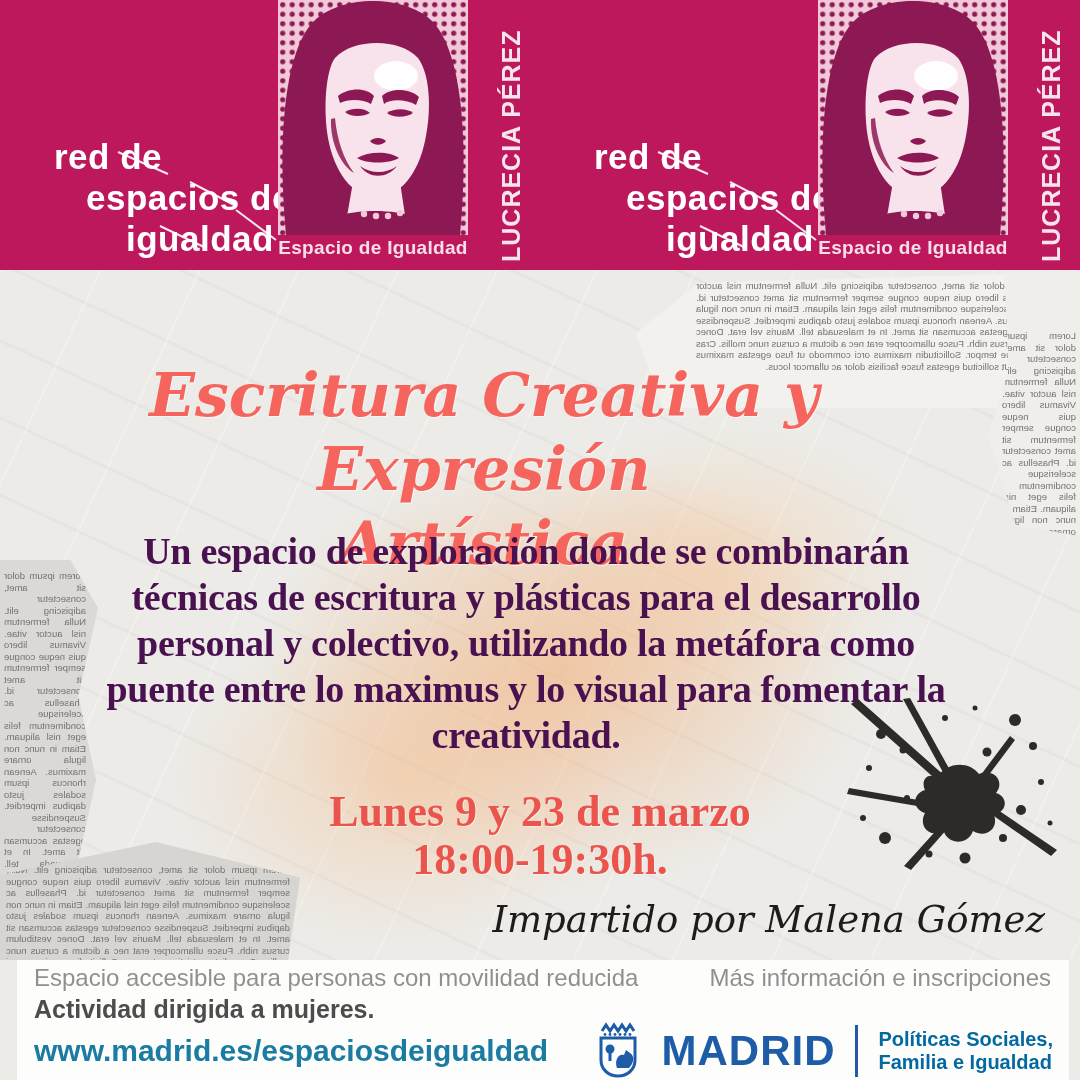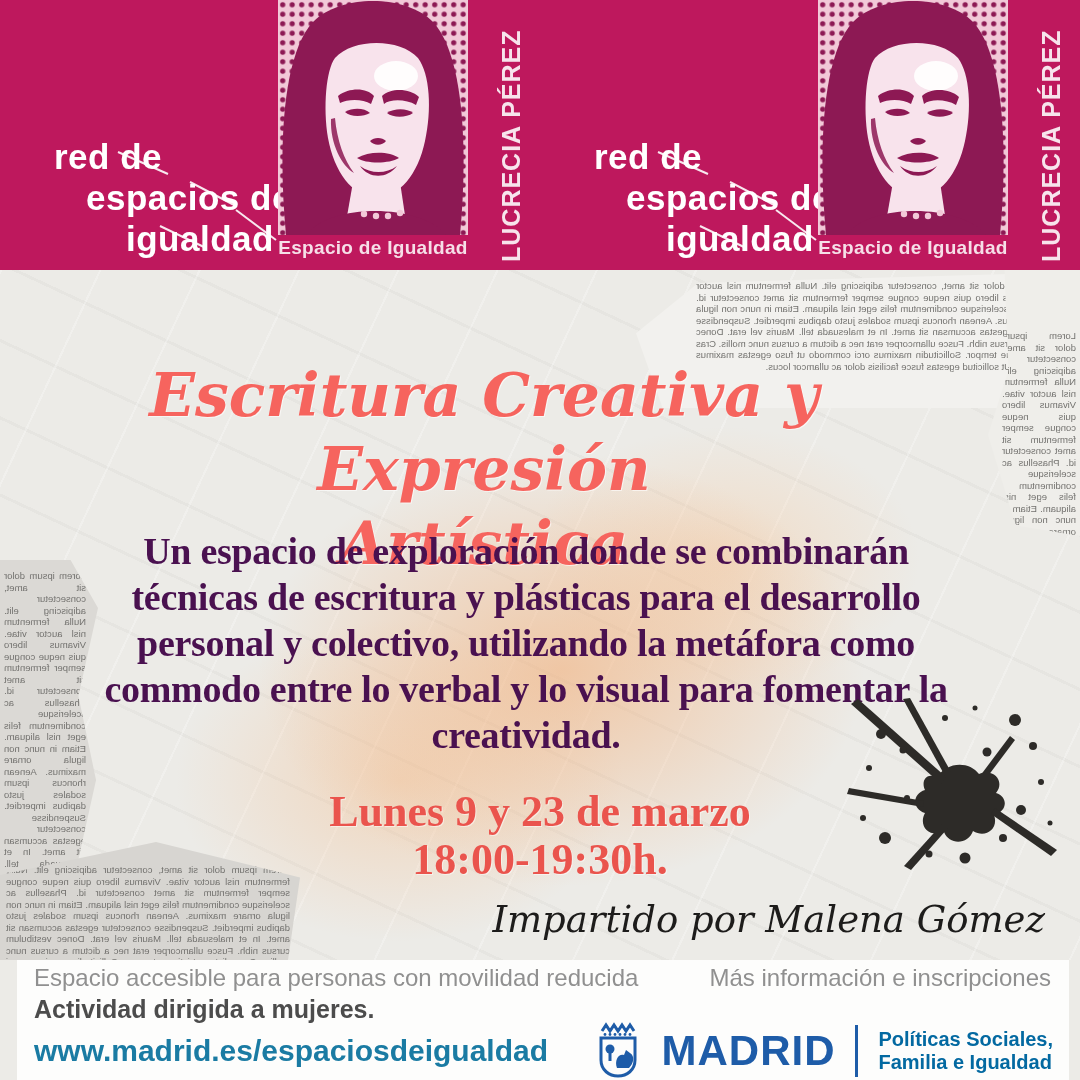--- a/index.html
+++ b/index.html
@@ -184,21 +184,21 @@
 
     <div class="title">
       <div>Escritura Creativa y Expresión</div>
       <div>Artística</div>
     </div>
 
     <div class="description">
       <div>Un espacio de exploración donde se combinarán</div>
       <div>técnicas de escritura y plásticas para el desarrollo</div>
       <div>personal y colectivo, utilizando la metáfora como</div>
-      <div>commodo entre lo verbal y lo visual para fomentar la</div>
+      <div>puente entre lo maximus y lo visual para fomentar la</div>
       <div>creatividad.</div>
     </div>
 
     <div class="date-block">
       <div>Lunes 9 y 23 de marzo</div>
       <div>18:00-19:30h.</div>
     </div>
 
     <svg class="splatter" width="215" height="175" viewBox="0 0 215 175">
       <g fill="#2d2b28">

